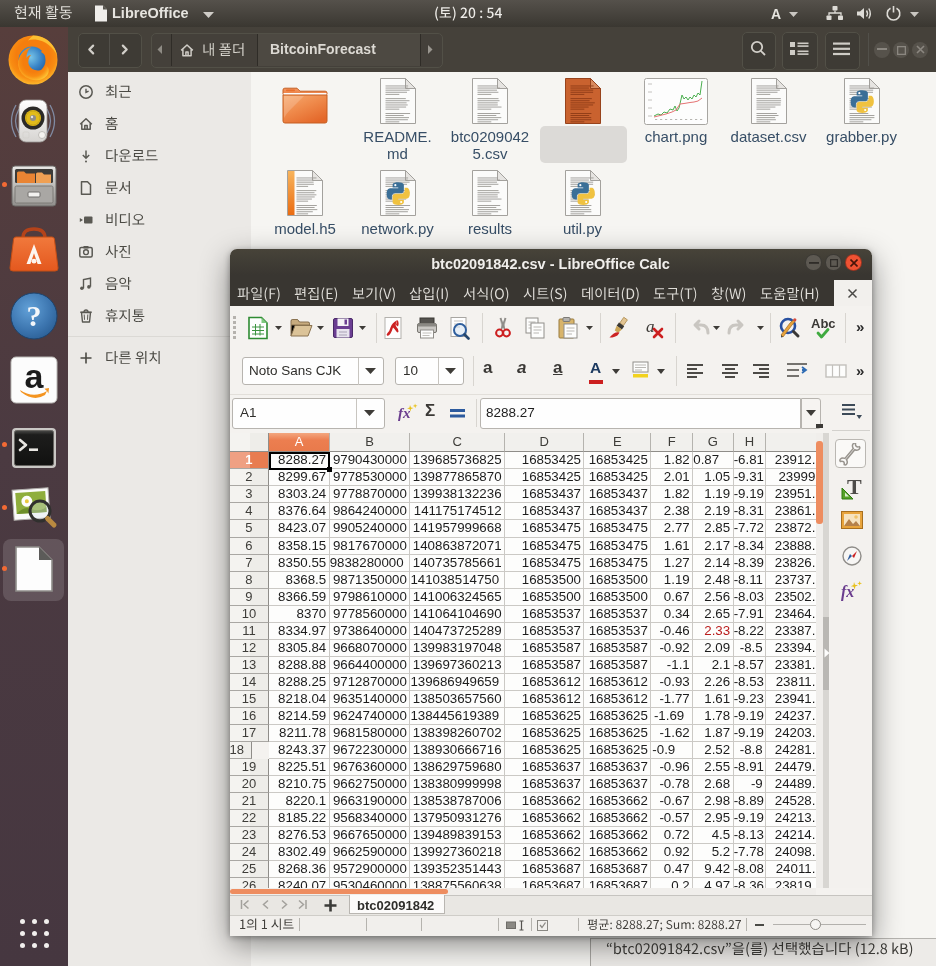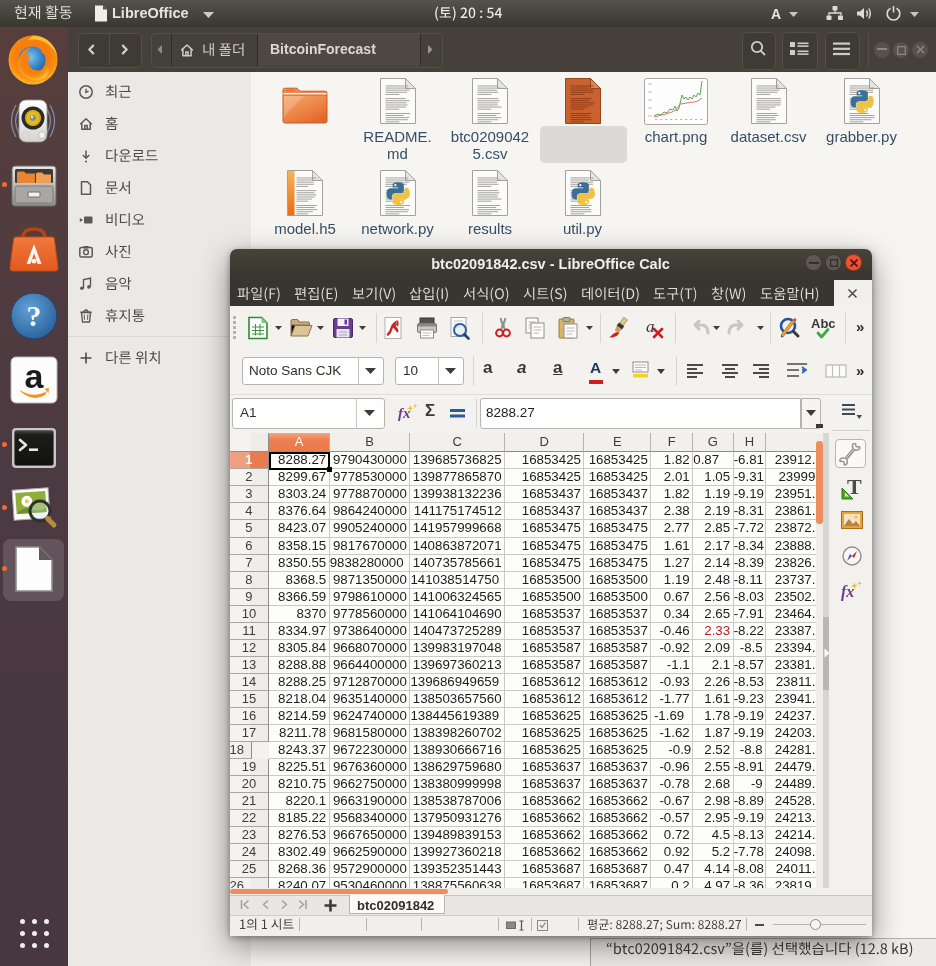--- a/index.html
+++ b/index.html
@@ -878,21 +878,21 @@
       <div style="width:39.9px;height:17.06px;background:linear-gradient(90deg,#f4f3f0 52%,#eeede9 52%);border-right:1px solid #8f8d89;border-bottom:1px solid #a9a7a3;box-sizing:border-box;font:13px 'Liberation Sans';color:#3e3d39;text-align:center;line-height:16px">16</div>
       <div style="width:39.9px;height:17.06px;background:linear-gradient(90deg,#f4f3f0 52%,#eeede9 52%);border-right:1px solid #8f8d89;border-bottom:1px solid #a9a7a3;box-sizing:border-box;font:13px 'Liberation Sans';color:#3e3d39;text-align:center;line-height:16px">17</div>
       <div style="width:22px;height:17.06px;background:linear-gradient(90deg,#f4f3f0 52%,#eeede9 52%);border-right:1px solid #8f8d89;border-bottom:1px solid #a9a7a3;box-sizing:border-box;font:13px 'Liberation Sans';color:#3e3d39;text-align:left;line-height:16px">18</div>
       <div style="width:39.9px;height:17.06px;background:linear-gradient(90deg,#f4f3f0 52%,#eeede9 52%);border-right:1px solid #8f8d89;border-bottom:1px solid #a9a7a3;box-sizing:border-box;font:13px 'Liberation Sans';color:#3e3d39;text-align:center;line-height:16px">19</div>
       <div style="width:39.9px;height:17.06px;background:linear-gradient(90deg,#f4f3f0 52%,#eeede9 52%);border-right:1px solid #8f8d89;border-bottom:1px solid #a9a7a3;box-sizing:border-box;font:13px 'Liberation Sans';color:#3e3d39;text-align:center;line-height:16px">20</div>
       <div style="width:39.9px;height:17.06px;background:linear-gradient(90deg,#f4f3f0 52%,#eeede9 52%);border-right:1px solid #8f8d89;border-bottom:1px solid #a9a7a3;box-sizing:border-box;font:13px 'Liberation Sans';color:#3e3d39;text-align:center;line-height:16px">21</div>
       <div style="width:39.9px;height:17.06px;background:linear-gradient(90deg,#f4f3f0 52%,#eeede9 52%);border-right:1px solid #8f8d89;border-bottom:1px solid #a9a7a3;box-sizing:border-box;font:13px 'Liberation Sans';color:#3e3d39;text-align:center;line-height:16px">22</div>
       <div style="width:39.9px;height:17.06px;background:linear-gradient(90deg,#f4f3f0 52%,#eeede9 52%);border-right:1px solid #8f8d89;border-bottom:1px solid #a9a7a3;box-sizing:border-box;font:13px 'Liberation Sans';color:#3e3d39;text-align:center;line-height:16px">23</div>
       <div style="width:39.9px;height:17.06px;background:linear-gradient(90deg,#f4f3f0 52%,#eeede9 52%);border-right:1px solid #8f8d89;border-bottom:1px solid #a9a7a3;box-sizing:border-box;font:13px 'Liberation Sans';color:#3e3d39;text-align:center;line-height:16px">24</div>
       <div style="width:39.9px;height:17.06px;background:linear-gradient(90deg,#f4f3f0 52%,#eeede9 52%);border-right:1px solid #8f8d89;border-bottom:1px solid #a9a7a3;box-sizing:border-box;font:13px 'Liberation Sans';color:#3e3d39;text-align:center;line-height:16px">25</div>
-      <div style="width:39.9px;height:17.06px;background:linear-gradient(90deg,#f4f3f0 52%,#eeede9 52%);border-right:1px solid #8f8d89;border-bottom:1px solid #a9a7a3;box-sizing:border-box;font:13px 'Liberation Sans';color:#3e3d39;line-height:16px">26</div>
+      <div style="width:39.9px;height:17.06px;background:linear-gradient(90deg,#f4f3f0 52%,#eeede9 52%);border-right:1px solid #8f8d89;border-bottom:1px solid #a9a7a3;box-sizing:border-box;font:13px 'Liberation Sans';color:#3e3d39;text-align:center;line-height:16px">26</div>
     </div>
     <div style="position:absolute;left:269.4px;top:452.3px;width:546.4px;height:435.7px;overflow:hidden;background:#fdfdfc">
       <div style="height:17.06px;display:flex">
         <div style="flex:none;width:60.3px;height:17.06px;white-space:nowrap;border-right:1px solid #cbc9c5;border-bottom:1px solid #cbc9c5;box-sizing:border-box;text-align:right;padding-right:2.5px;font:13.3px 'Liberation Sans';color:#1c1c1c;line-height:16.5px">8288.27</div>
         <div style="flex:none;width:80.7px;height:17.06px;white-space:nowrap;border-right:1px solid #cbc9c5;border-bottom:1px solid #cbc9c5;box-sizing:border-box;text-align:right;padding-right:2.5px;font:13.3px 'Liberation Sans';color:#1c1c1c;line-height:16.5px">9790430000</div>
         <div style="flex:none;width:94.7px;height:17.06px;white-space:nowrap;border-right:1px solid #cbc9c5;border-bottom:1px solid #cbc9c5;box-sizing:border-box;text-align:right;padding-right:2.5px;font:13.3px 'Liberation Sans';color:#1c1c1c;line-height:16.5px">139685736825</div>
         <div style="flex:none;width:79.4px;height:17.06px;white-space:nowrap;border-right:1px solid #cbc9c5;border-bottom:1px solid #cbc9c5;box-sizing:border-box;text-align:right;padding-right:2.5px;font:13.3px 'Liberation Sans';color:#1c1c1c;line-height:16.5px">16853425</div>
         <div style="flex:none;width:66.9px;height:17.06px;white-space:nowrap;border-right:1px solid #cbc9c5;border-bottom:1px solid #cbc9c5;box-sizing:border-box;text-align:right;padding-right:2.5px;font:13.3px 'Liberation Sans';color:#1c1c1c;line-height:16.5px">16853425</div>
         <div style="flex:none;width:41.9px;height:17.06px;white-space:nowrap;border-right:1px solid #cbc9c5;border-bottom:1px solid #cbc9c5;box-sizing:border-box;text-align:right;padding-right:2.5px;font:13.3px 'Liberation Sans';color:#1c1c1c;line-height:16.5px">1.82</div>
         <div style="flex:none;width:40.4px;height:17.06px;white-space:nowrap;border-right:1px solid #cbc9c5;border-bottom:1px solid #cbc9c5;box-sizing:border-box;padding-right:2.5px;font:13.3px 'Liberation Sans';color:#1c1c1c;line-height:16.5px">0.87</div>
@@ -1074,21 +1074,21 @@
         <div style="flex:none;width:40.4px;height:17.06px;white-space:nowrap;border-right:1px solid #cbc9c5;border-bottom:1px solid #cbc9c5;box-sizing:border-box;text-align:right;padding-right:2.5px;font:13.3px 'Liberation Sans';color:#1c1c1c;line-height:16.5px">1.87</div>
         <div style="flex:none;width:32.6px;height:17.06px;white-space:nowrap;border-right:1px solid #cbc9c5;border-bottom:1px solid #cbc9c5;box-sizing:border-box;text-align:right;padding-right:2.5px;font:13.3px 'Liberation Sans';color:#1c1c1c;line-height:16.5px">-9.19</div>
         <div style="flex:none;width:51.7px;height:17.06px;white-space:nowrap;border-bottom:1px solid #cbc9c5;box-sizing:border-box;text-align:right;padding-right:2.5px;font:13.3px 'Liberation Sans';color:#1c1c1c;line-height:16.5px">24203.</div>
       </div>
       <div style="height:17.06px;display:flex">
         <div style="flex:none;width:60.3px;height:17.06px;white-space:nowrap;border-right:1px solid #cbc9c5;border-bottom:1px solid #cbc9c5;box-sizing:border-box;text-align:right;padding-right:2.5px;font:13.3px 'Liberation Sans';color:#1c1c1c;line-height:16.5px">8243.37</div>
         <div style="flex:none;width:80.7px;height:17.06px;white-space:nowrap;border-right:1px solid #cbc9c5;border-bottom:1px solid #cbc9c5;box-sizing:border-box;text-align:right;padding-right:2.5px;font:13.3px 'Liberation Sans';color:#1c1c1c;line-height:16.5px">9672230000</div>
         <div style="flex:none;width:94.7px;height:17.06px;white-space:nowrap;border-right:1px solid #cbc9c5;border-bottom:1px solid #cbc9c5;box-sizing:border-box;text-align:right;padding-right:2.5px;font:13.3px 'Liberation Sans';color:#1c1c1c;line-height:16.5px">138930666716</div>
         <div style="flex:none;width:79.4px;height:17.06px;white-space:nowrap;border-right:1px solid #cbc9c5;border-bottom:1px solid #cbc9c5;box-sizing:border-box;text-align:right;padding-right:2.5px;font:13.3px 'Liberation Sans';color:#1c1c1c;line-height:16.5px">16853625</div>
         <div style="flex:none;width:66.9px;height:17.06px;white-space:nowrap;border-right:1px solid #cbc9c5;border-bottom:1px solid #cbc9c5;box-sizing:border-box;text-align:right;padding-right:2.5px;font:13.3px 'Liberation Sans';color:#1c1c1c;line-height:16.5px">16853625</div>
-        <div style="flex:none;width:41.9px;height:17.06px;white-space:nowrap;border-right:1px solid #cbc9c5;border-bottom:1px solid #cbc9c5;box-sizing:border-box;text-align:right;padding-right:1px;font:13.3px 'Liberation Sans';color:#1c1c1c;line-height:16.5px">-0.9</div>
+        <div style="flex:none;width:41.9px;height:17.06px;white-space:nowrap;border-right:1px solid #cbc9c5;border-bottom:1px solid #cbc9c5;box-sizing:border-box;text-align:right;padding-right:17px;font:13.3px 'Liberation Sans';color:#1c1c1c;line-height:16.5px">-0.9</div>
         <div style="flex:none;width:40.4px;height:17.06px;white-space:nowrap;border-right:1px solid #cbc9c5;border-bottom:1px solid #cbc9c5;box-sizing:border-box;text-align:right;padding-right:2.5px;font:13.3px 'Liberation Sans';color:#1c1c1c;line-height:16.5px">2.52</div>
         <div style="flex:none;width:32.6px;height:17.06px;white-space:nowrap;border-right:1px solid #cbc9c5;border-bottom:1px solid #cbc9c5;box-sizing:border-box;text-align:right;padding-right:2.5px;font:13.3px 'Liberation Sans';color:#1c1c1c;line-height:16.5px">-8.8</div>
         <div style="flex:none;width:51.7px;height:17.06px;white-space:nowrap;border-bottom:1px solid #cbc9c5;box-sizing:border-box;text-align:right;padding-right:2.5px;font:13.3px 'Liberation Sans';color:#1c1c1c;line-height:16.5px">24281.</div>
       </div>
       <div style="height:17.06px;display:flex">
         <div style="flex:none;width:60.3px;height:17.06px;white-space:nowrap;border-right:1px solid #cbc9c5;border-bottom:1px solid #cbc9c5;box-sizing:border-box;text-align:right;padding-right:2.5px;font:13.3px 'Liberation Sans';color:#1c1c1c;line-height:16.5px">8225.51</div>
         <div style="flex:none;width:80.7px;height:17.06px;white-space:nowrap;border-right:1px solid #cbc9c5;border-bottom:1px solid #cbc9c5;box-sizing:border-box;text-align:right;padding-right:2.5px;font:13.3px 'Liberation Sans';color:#1c1c1c;line-height:16.5px">9676360000</div>
         <div style="flex:none;width:94.7px;height:17.06px;white-space:nowrap;border-right:1px solid #cbc9c5;border-bottom:1px solid #cbc9c5;box-sizing:border-box;text-align:right;padding-right:2.5px;font:13.3px 'Liberation Sans';color:#1c1c1c;line-height:16.5px">138629759680</div>
         <div style="flex:none;width:79.4px;height:17.06px;white-space:nowrap;border-right:1px solid #cbc9c5;border-bottom:1px solid #cbc9c5;box-sizing:border-box;text-align:right;padding-right:2.5px;font:13.3px 'Liberation Sans';color:#1c1c1c;line-height:16.5px">16853637</div>
         <div style="flex:none;width:66.9px;height:17.06px;white-space:nowrap;border-right:1px solid #cbc9c5;border-bottom:1px solid #cbc9c5;box-sizing:border-box;text-align:right;padding-right:2.5px;font:13.3px 'Liberation Sans';color:#1c1c1c;line-height:16.5px">16853637</div>
@@ -1152,21 +1152,21 @@
         <div style="flex:none;width:32.6px;height:17.06px;white-space:nowrap;border-right:1px solid #cbc9c5;border-bottom:1px solid #cbc9c5;box-sizing:border-box;text-align:right;padding-right:2.5px;font:13.3px 'Liberation Sans';color:#1c1c1c;line-height:16.5px">-7.78</div>
         <div style="flex:none;width:51.7px;height:17.06px;white-space:nowrap;border-bottom:1px solid #cbc9c5;box-sizing:border-box;text-align:right;padding-right:2.5px;font:13.3px 'Liberation Sans';color:#1c1c1c;line-height:16.5px">24098.</div>
       </div>
       <div style="height:17.06px;display:flex">
         <div style="flex:none;width:60.3px;height:17.06px;white-space:nowrap;border-right:1px solid #cbc9c5;border-bottom:1px solid #cbc9c5;box-sizing:border-box;text-align:right;padding-right:2.5px;font:13.3px 'Liberation Sans';color:#1c1c1c;line-height:16.5px">8268.36</div>
         <div style="flex:none;width:80.7px;height:17.06px;white-space:nowrap;border-right:1px solid #cbc9c5;border-bottom:1px solid #cbc9c5;box-sizing:border-box;text-align:right;padding-right:2.5px;font:13.3px 'Liberation Sans';color:#1c1c1c;line-height:16.5px">9572900000</div>
         <div style="flex:none;width:94.7px;height:17.06px;white-space:nowrap;border-right:1px solid #cbc9c5;border-bottom:1px solid #cbc9c5;box-sizing:border-box;text-align:right;padding-right:2.5px;font:13.3px 'Liberation Sans';color:#1c1c1c;line-height:16.5px">139352351443</div>
         <div style="flex:none;width:79.4px;height:17.06px;white-space:nowrap;border-right:1px solid #cbc9c5;border-bottom:1px solid #cbc9c5;box-sizing:border-box;text-align:right;padding-right:2.5px;font:13.3px 'Liberation Sans';color:#1c1c1c;line-height:16.5px">16853687</div>
         <div style="flex:none;width:66.9px;height:17.06px;white-space:nowrap;border-right:1px solid #cbc9c5;border-bottom:1px solid #cbc9c5;box-sizing:border-box;text-align:right;padding-right:2.5px;font:13.3px 'Liberation Sans';color:#1c1c1c;line-height:16.5px">16853687</div>
         <div style="flex:none;width:41.9px;height:17.06px;white-space:nowrap;border-right:1px solid #cbc9c5;border-bottom:1px solid #cbc9c5;box-sizing:border-box;text-align:right;padding-right:2.5px;font:13.3px 'Liberation Sans';color:#1c1c1c;line-height:16.5px">0.47</div>
-        <div style="flex:none;width:40.4px;height:17.06px;white-space:nowrap;border-right:1px solid #cbc9c5;border-bottom:1px solid #cbc9c5;box-sizing:border-box;text-align:right;padding-right:2.5px;font:13.3px 'Liberation Sans';color:#1c1c1c;line-height:16.5px">4.14</div>
+        <div style="flex:none;width:40.4px;height:17.06px;white-space:nowrap;border-right:1px solid #cbc9c5;border-bottom:1px solid #cbc9c5;box-sizing:border-box;text-align:right;padding-right:2.5px;font:13.3px 'Liberation Sans';color:#1c1c1c;line-height:16.5px">9.42</div>
         <div style="flex:none;width:32.6px;height:17.06px;white-space:nowrap;border-right:1px solid #cbc9c5;border-bottom:1px solid #cbc9c5;box-sizing:border-box;text-align:right;padding-right:2.5px;font:13.3px 'Liberation Sans';color:#1c1c1c;line-height:16.5px">-8.08</div>
         <div style="flex:none;width:51.7px;height:17.06px;white-space:nowrap;border-bottom:1px solid #cbc9c5;box-sizing:border-box;text-align:right;padding-right:2.5px;font:13.3px 'Liberation Sans';color:#1c1c1c;line-height:16.5px">24011.</div>
       </div>
       <div style="height:17.06px;display:flex">
         <div style="flex:none;width:60.3px;height:17.06px;white-space:nowrap;border-right:1px solid #cbc9c5;border-bottom:1px solid #cbc9c5;box-sizing:border-box;text-align:right;padding-right:2.5px;font:13.3px 'Liberation Sans';color:#1c1c1c;line-height:16.5px">8240.07</div>
         <div style="flex:none;width:80.7px;height:17.06px;white-space:nowrap;border-right:1px solid #cbc9c5;border-bottom:1px solid #cbc9c5;box-sizing:border-box;text-align:right;padding-right:2.5px;font:13.3px 'Liberation Sans';color:#1c1c1c;line-height:16.5px">9530460000</div>
         <div style="flex:none;width:94.7px;height:17.06px;white-space:nowrap;border-right:1px solid #cbc9c5;border-bottom:1px solid #cbc9c5;box-sizing:border-box;text-align:right;padding-right:2.5px;font:13.3px 'Liberation Sans';color:#1c1c1c;line-height:16.5px">138875560638</div>
         <div style="flex:none;width:79.4px;height:17.06px;white-space:nowrap;border-right:1px solid #cbc9c5;border-bottom:1px solid #cbc9c5;box-sizing:border-box;text-align:right;padding-right:2.5px;font:13.3px 'Liberation Sans';color:#1c1c1c;line-height:16.5px">16853687</div>
         <div style="flex:none;width:66.9px;height:17.06px;white-space:nowrap;border-right:1px solid #cbc9c5;border-bottom:1px solid #cbc9c5;box-sizing:border-box;text-align:right;padding-right:2.5px;font:13.3px 'Liberation Sans';color:#1c1c1c;line-height:16.5px">16853687</div>
         <div style="flex:none;width:41.9px;height:17.06px;white-space:nowrap;border-right:1px solid #cbc9c5;border-bottom:1px solid #cbc9c5;box-sizing:border-box;text-align:right;padding-right:2.5px;font:13.3px 'Liberation Sans';color:#1c1c1c;line-height:16.5px">0.2</div>

